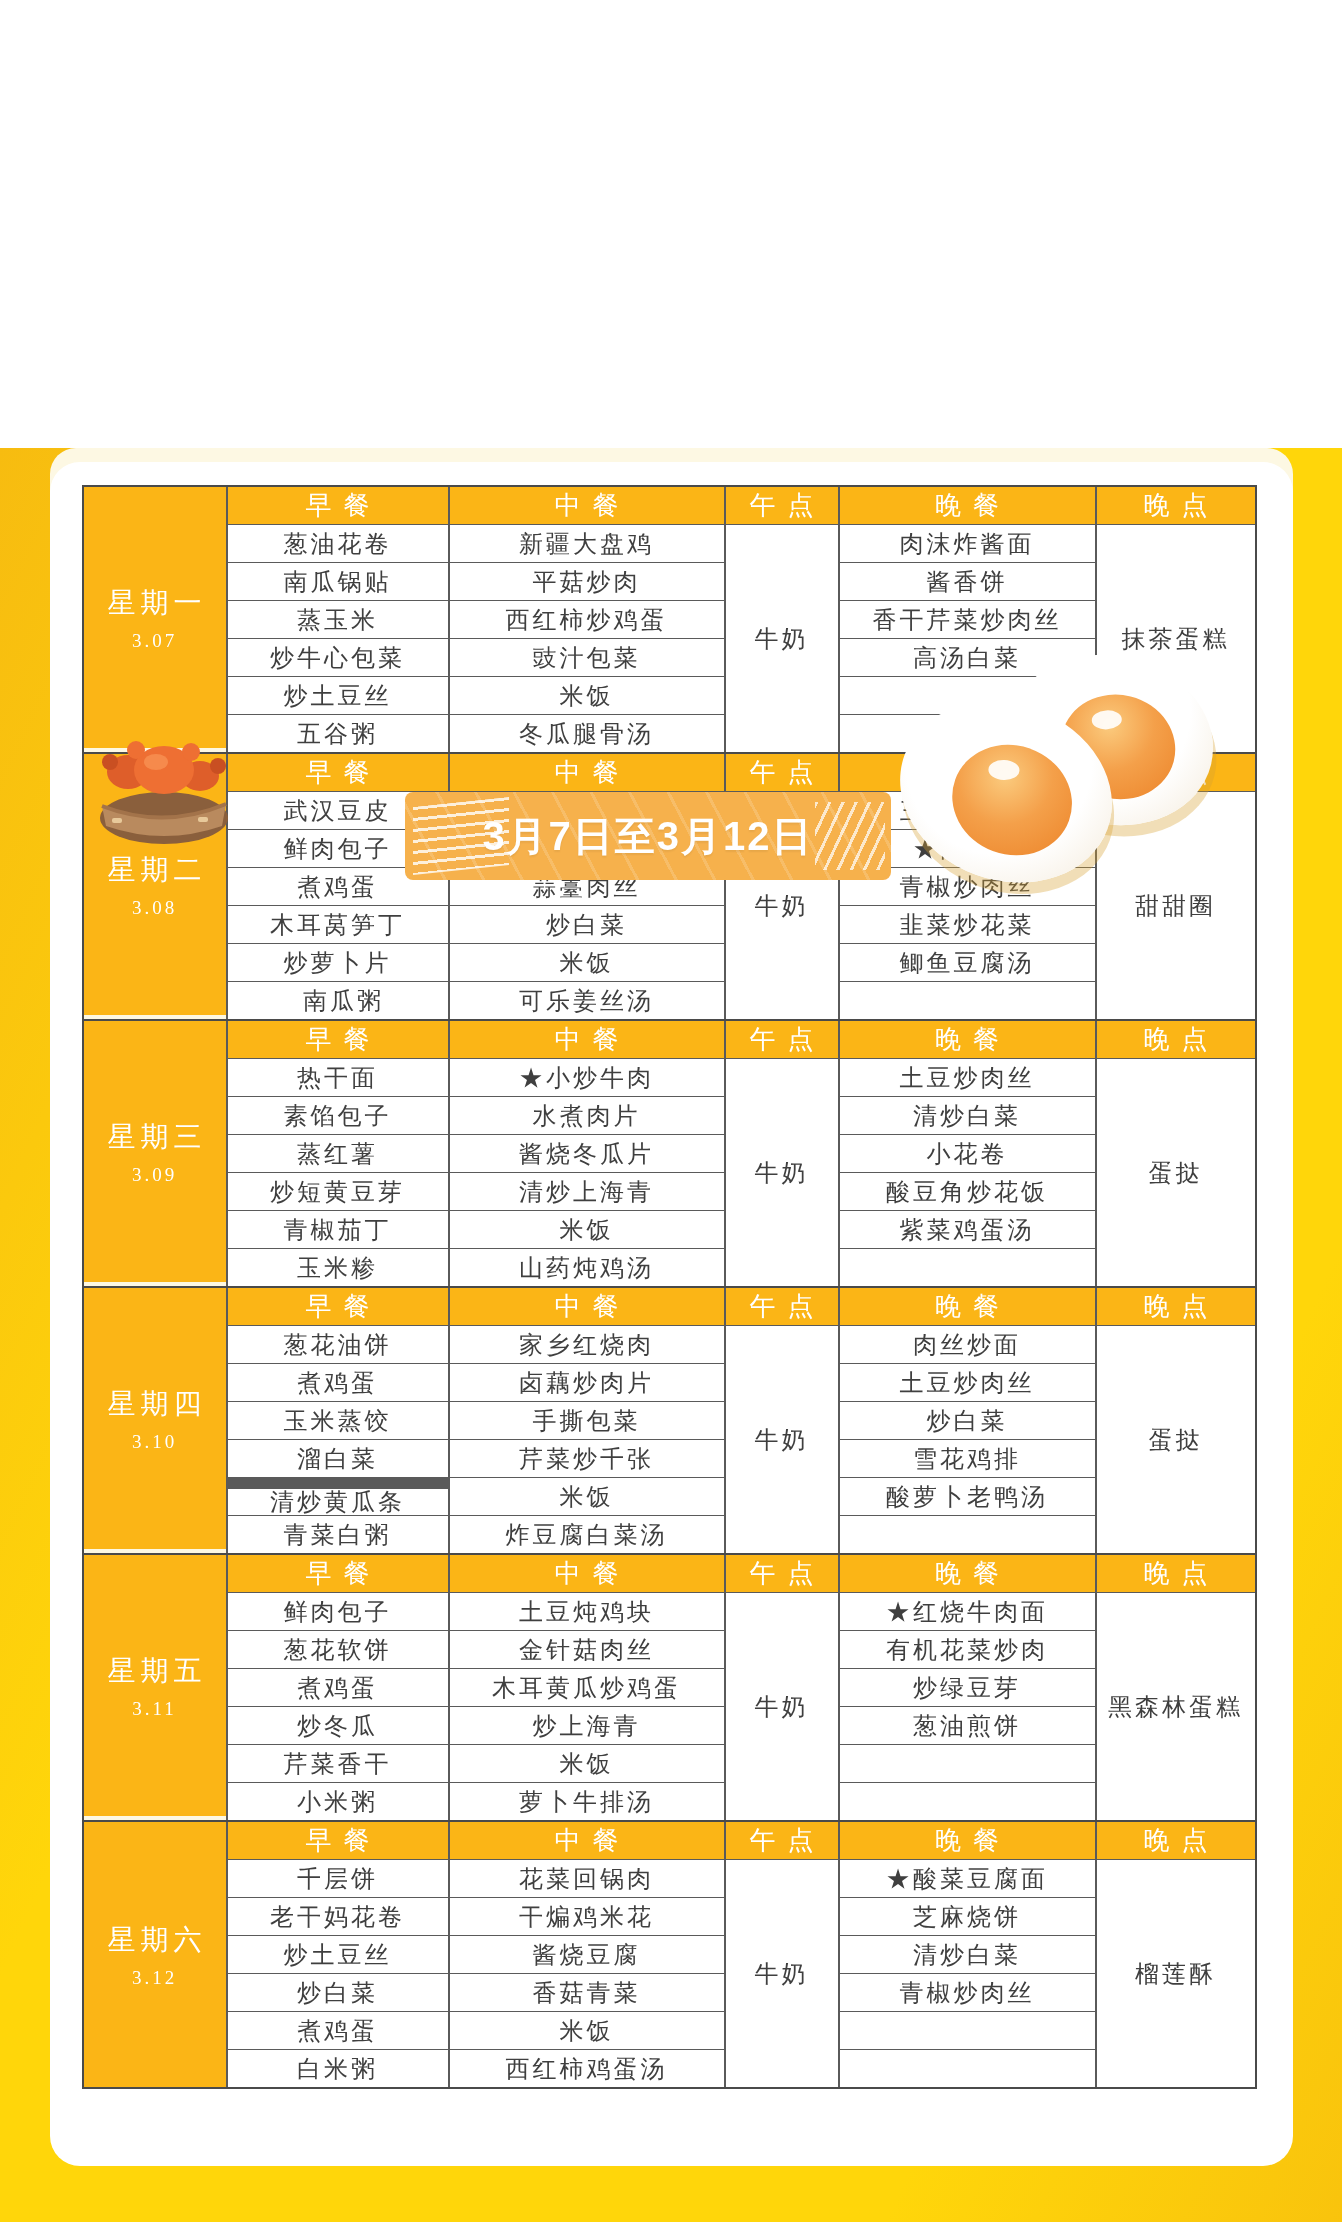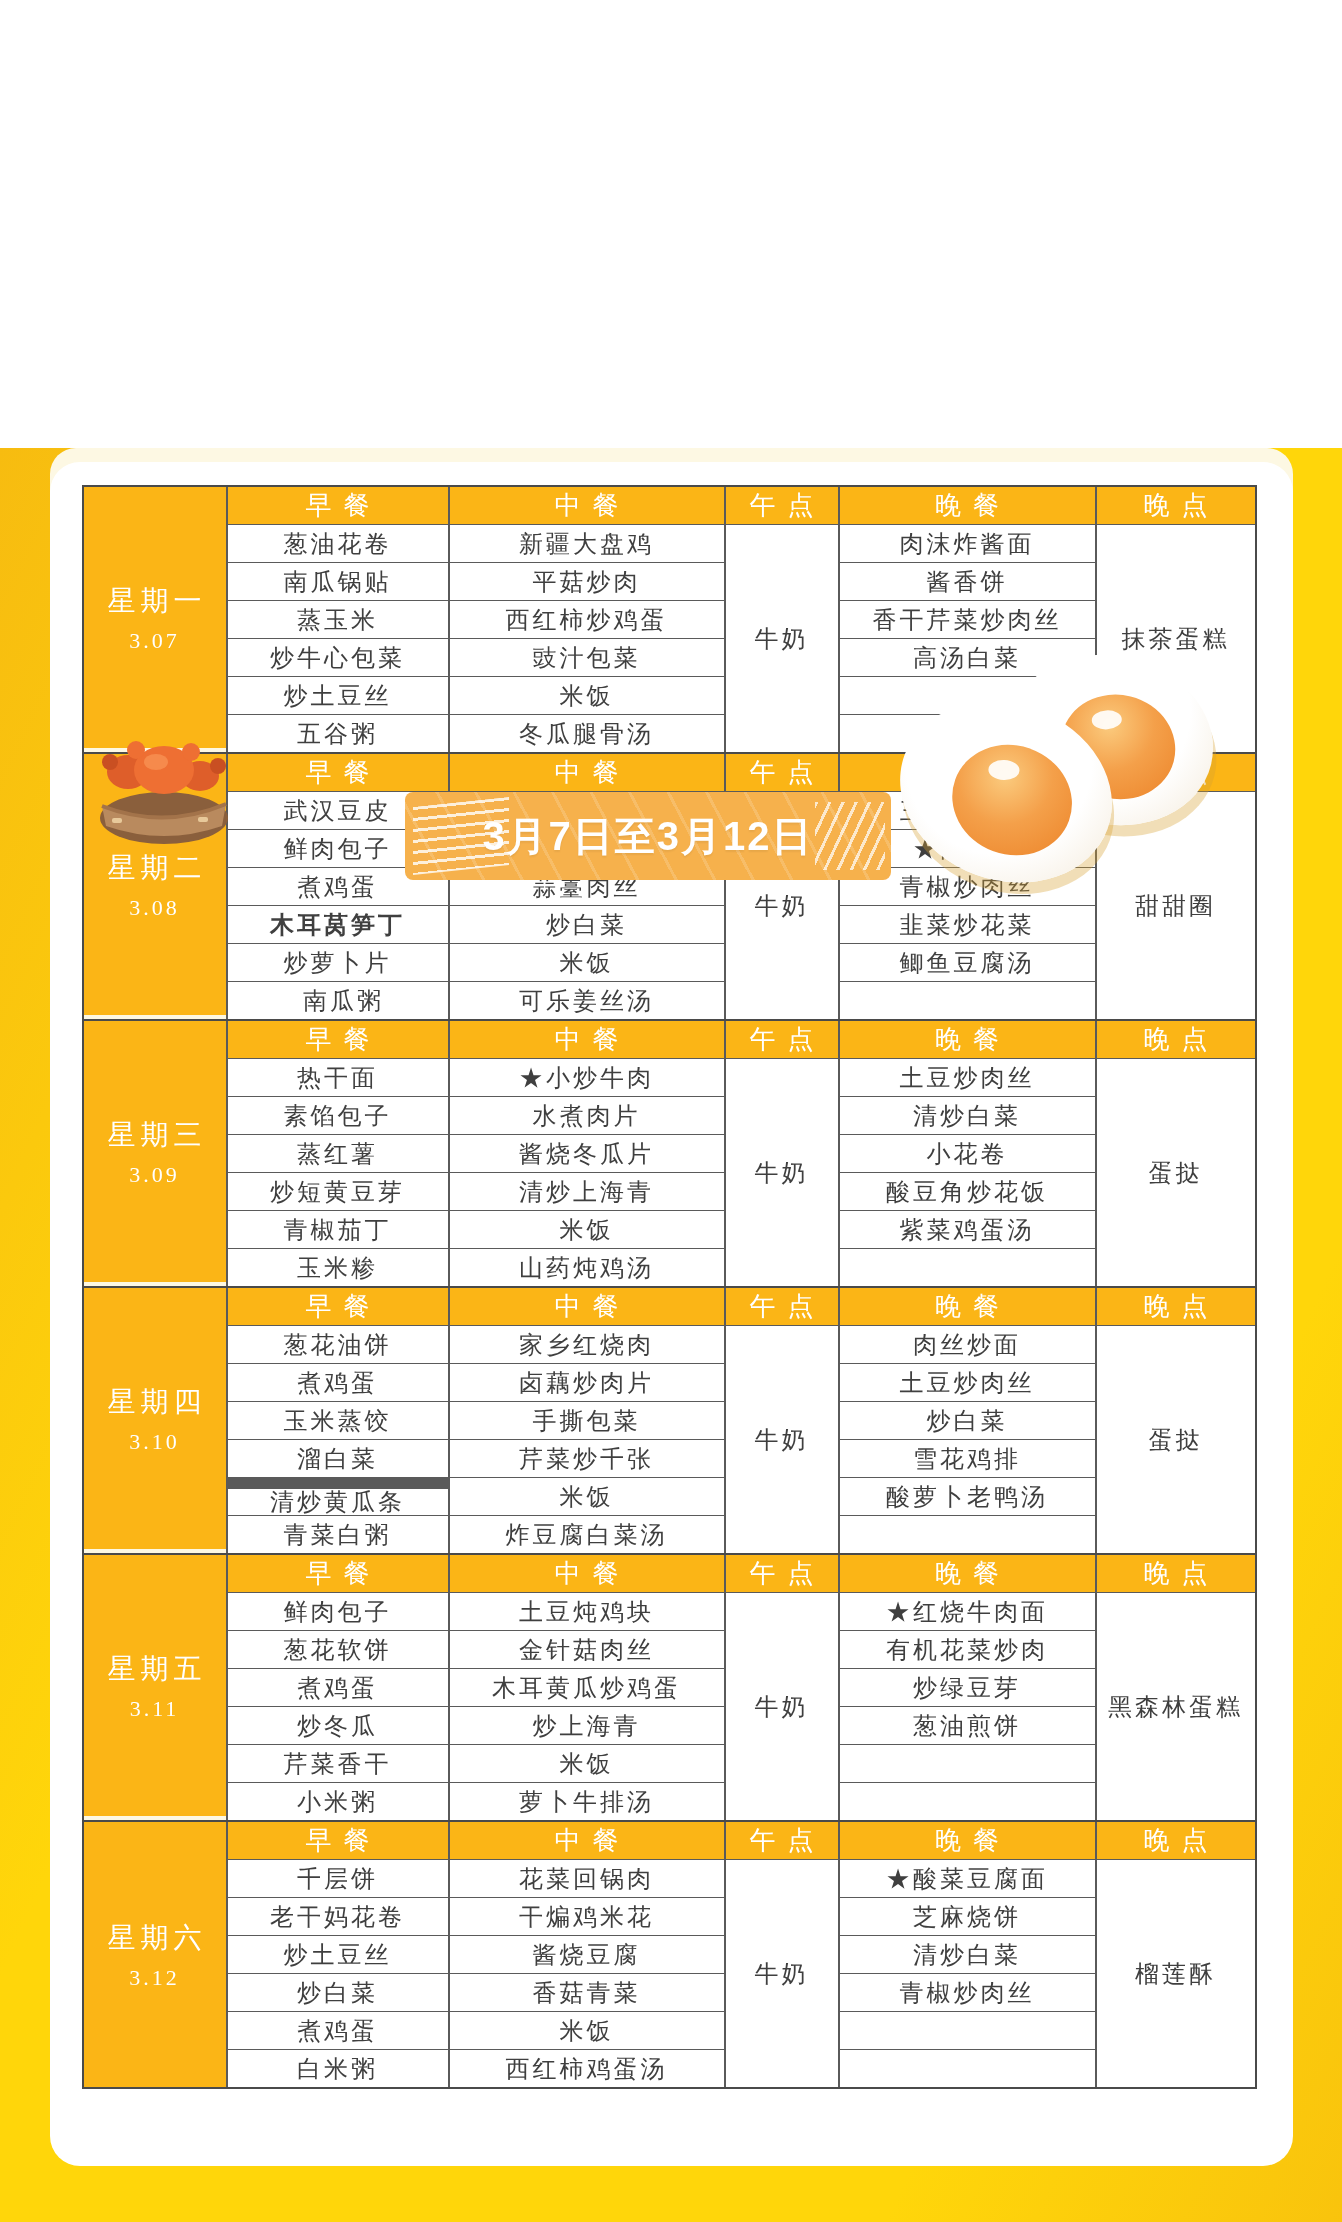--- a/index.html
+++ b/index.html
@@ -65,21 +65,21 @@
              gap:1px 2px;background:#5a5a5a;}
   .day-block + .day-block{border-top:2px solid #4a4a4a;}
   .cell{background:#fff;display:flex;align-items:center;justify-content:center;}
   .head{background:#FBB516;color:#fff;grid-row:1;
         font-family:"Liberation Serif","DejaVu Serif",serif;
         font-size:26px;letter-spacing:12px;padding-left:12px;box-sizing:border-box;}
   .day-cell{grid-column:1;grid-row:1 / span 7;background:#FBB516;color:#fff;
             flex-direction:column;font-family:"Liberation Serif","DejaVu Serif",serif;}
   .day-block:not(:last-child) .day-cell{border-bottom:4px solid #FDF8E3;}
   .day-name{font-size:28px;letter-spacing:5px;padding-left:5px;}
-  .day-date{font-size:22px;letter-spacing:3px;margin-top:8px;}
+  .day-date{font-size:19px;letter-spacing:3px;margin-top:8px;}
   .food{font-family:"Liberation Serif","DejaVu Serif",serif;
         font-size:24px;color:#3F3F3F;letter-spacing:3px;}
   .merged{align-self:stretch;}
 </style>
 </head>
 <body>
 
 <div class="page">
 
   <svg class="swoosh-svg" width="1342" height="520" viewBox="0 0 1342 520">
@@ -169,21 +169,21 @@
           <div class="cell head" style="grid-column: 6;">晚点</div>
           <div class="cell food" style="grid-area: 2 / 2;">武汉豆皮</div>
           <div class="cell food" style="grid-area: 2 / 3;">莲藕炖排骨</div>
           <div class="cell food" style="grid-area: 2 / 5;">三色炒河粉</div>
           <div class="cell food" style="grid-area: 3 / 2;">鲜肉包子</div>
           <div class="cell food" style="grid-area: 3 / 3;">麻辣豆腐</div>
           <div class="cell food" style="grid-area: 3 / 5;">★肉夹馍</div>
           <div class="cell food" style="grid-area: 4 / 2;">煮鸡蛋</div>
           <div class="cell food" style="grid-area: 4 / 3;">蒜薹肉丝</div>
           <div class="cell food" style="grid-area: 4 / 5;">青椒炒肉丝</div>
-          <div class="cell food" style="grid-area: 5 / 2; font-weight: bold;">木耳莴笋丁</div>
+          <div class="cell food" style="grid-area: 5 / 2;">木耳莴笋丁</div>
           <div class="cell food" style="grid-area: 5 / 3;">炒白菜</div>
           <div class="cell food" style="grid-area: 5 / 5;">韭菜炒花菜</div>
           <div class="cell food" style="grid-area: 6 / 2;">炒萝卜片</div>
           <div class="cell food" style="grid-area: 6 / 3;">米饭</div>
           <div class="cell food" style="grid-area: 6 / 5;">鲫鱼豆腐汤</div>
           <div class="cell food" style="grid-area: 7 / 2; padding-left: 12px;">南瓜粥</div>
           <div class="cell food" style="grid-area: 7 / 3;">可乐姜丝汤</div>
           <div class="cell food" style="grid-area: 7 / 5;"></div>
           <div class="cell food merged" style="grid-area: 2 / 4 / span 6;">牛奶</div>
           <div class="cell food merged" style="grid-area: 2 / 6 / span 6;">甜甜圈</div>

